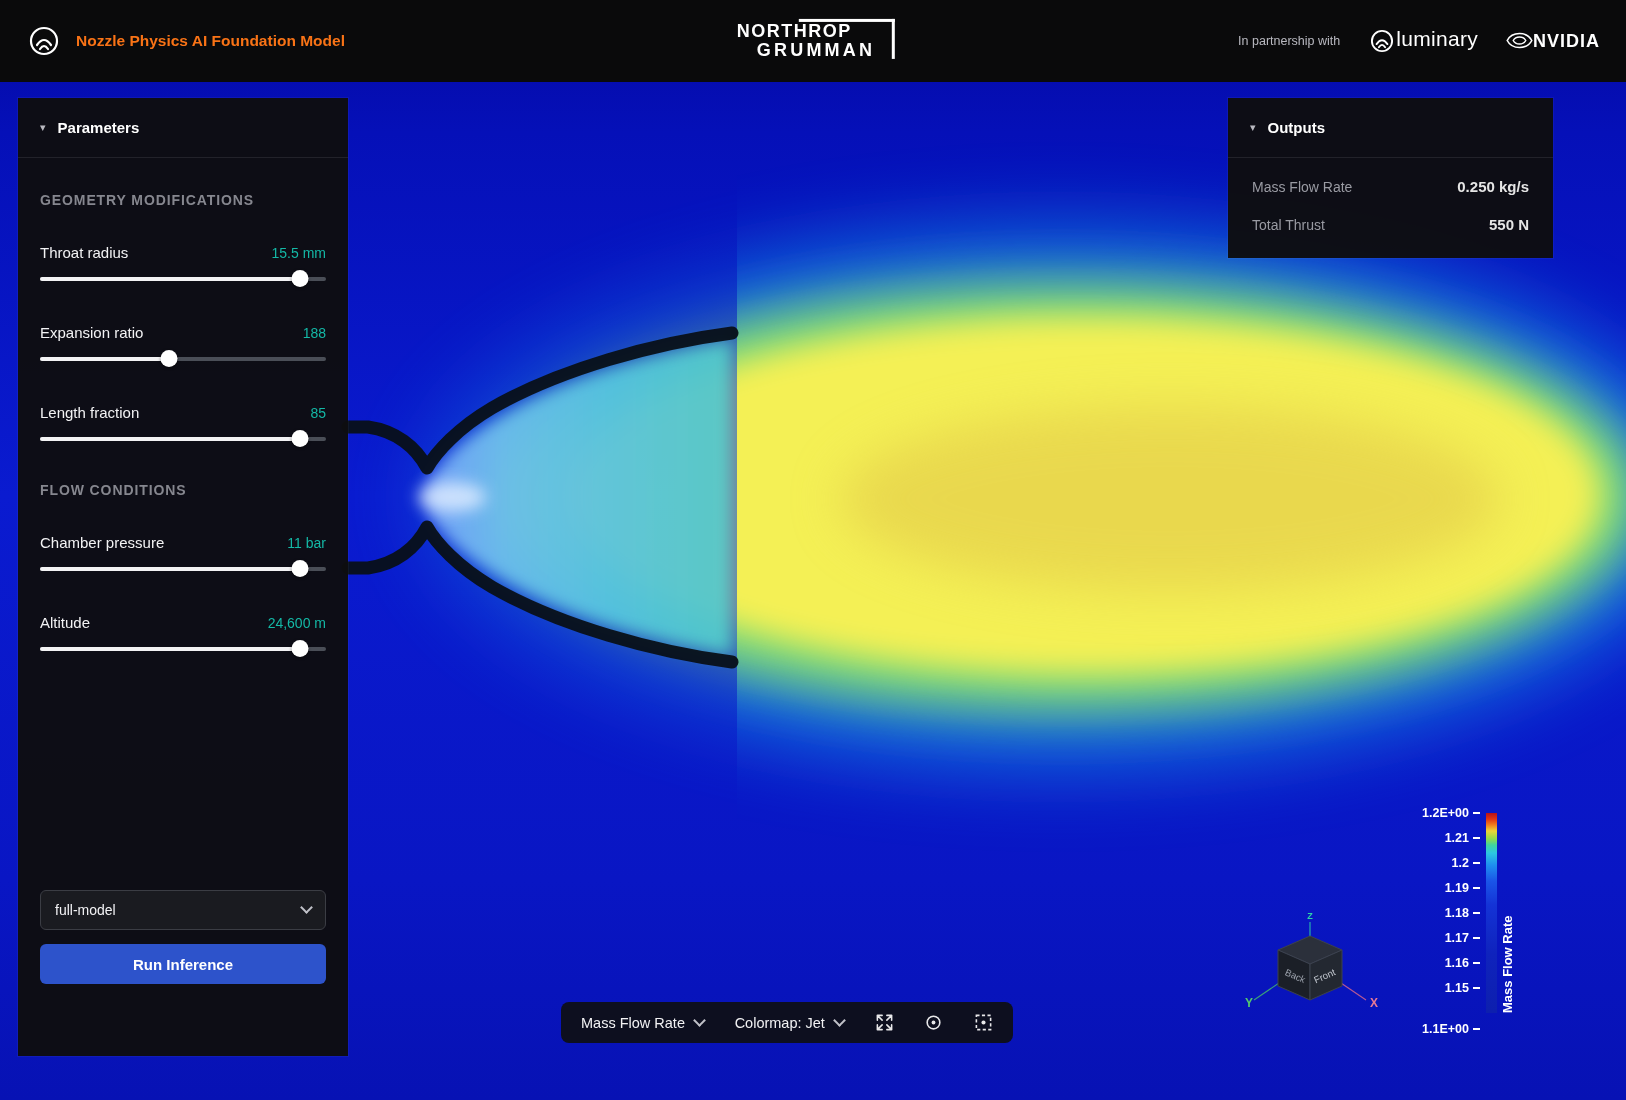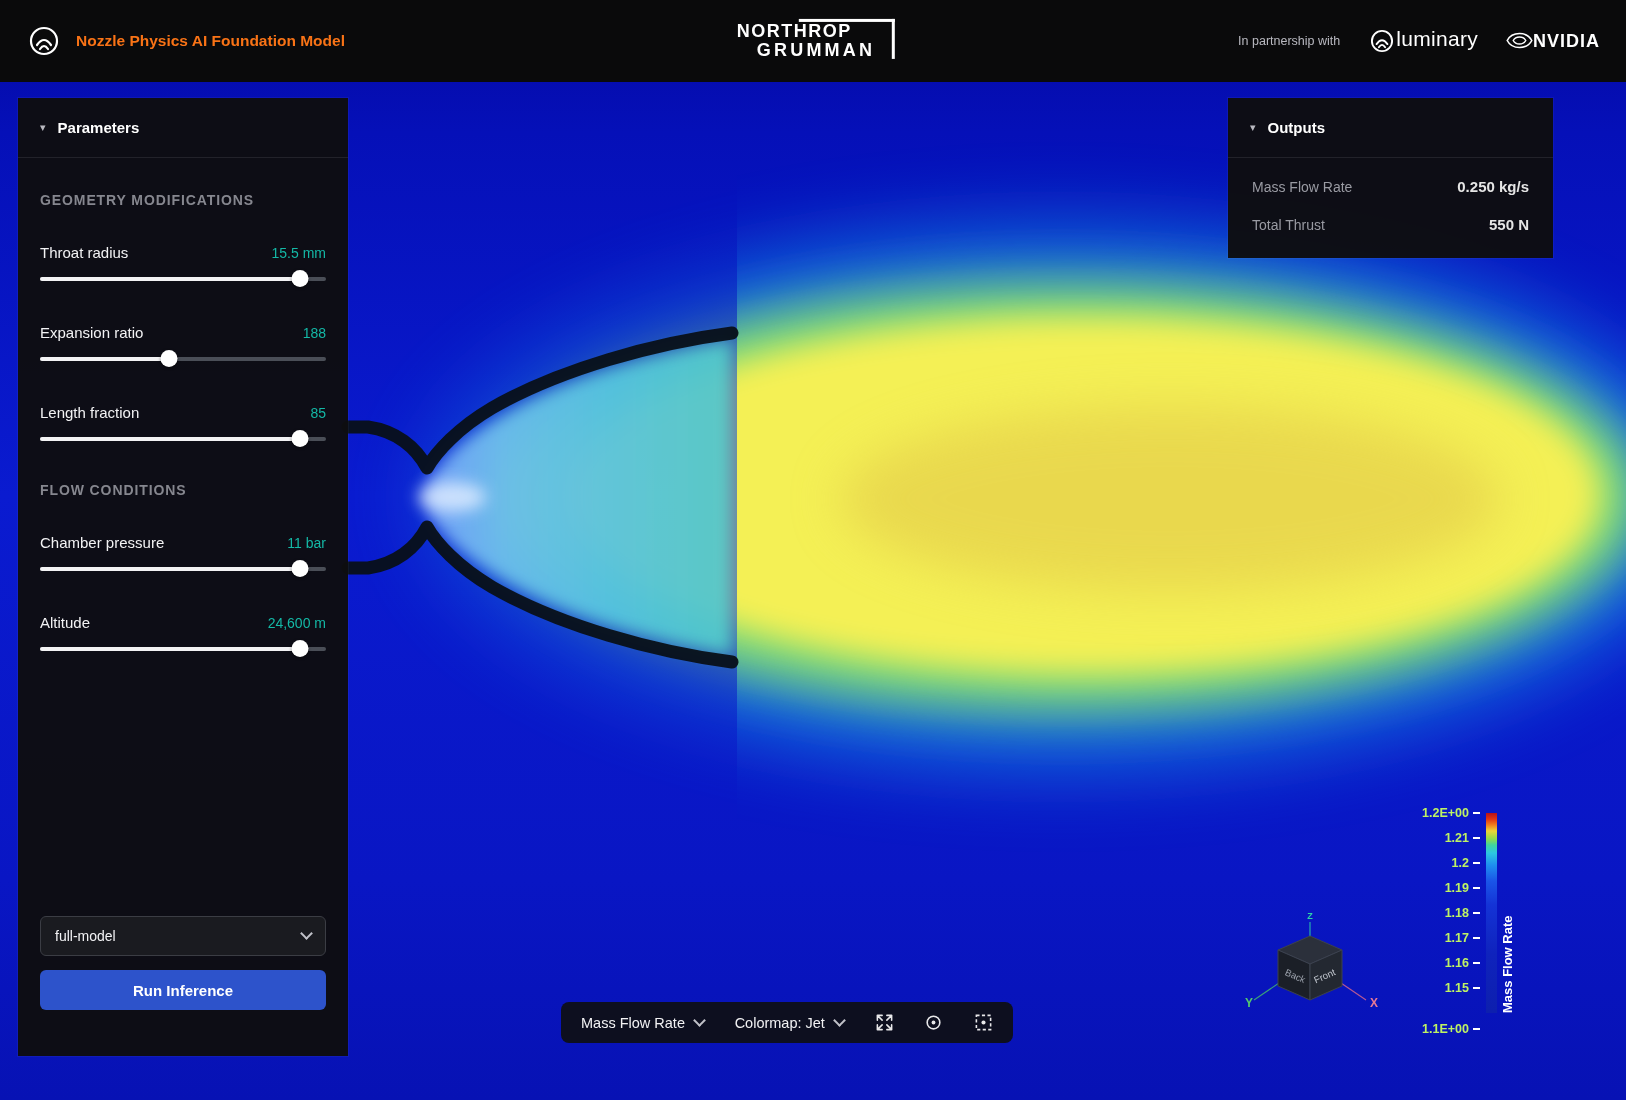--- a/index.html
+++ b/index.html
@@ -43,21 +43,21 @@
   .param-head { display:flex; justify-content:space-between; align-items:baseline;margin-top:36px; }
   .param-label { font-size:15px; color:#f2f2f4; }
   .param-value { font-size:14px; color:#14b8a6; }
   .slider { position:relative; height:18px; margin-top:9px; cursor:pointer; }
   .slider::before { content:""; position:absolute; left:0; right:0; top:7px; height:4px;
                     background:#4a4e57; border-radius:2px; }
   .slider-fill { position:absolute; left:0; top:7px; height:4px; background:#f2f2f4; border-radius:2px; }
   .slider-thumb { position:absolute; top:0; width:17px; height:17px; background:#fff;
                   border-radius:50%; transform:translateX(-50%);
                   box-shadow:0 1px 3px rgba(0,0,0,0.5); cursor:pointer; }
-  .panel-footer { padding:20px 22px 46px; }
+  .panel-footer { padding:20px 22px 72px; }
   .model-select { height:40px; background:#1a1b20; border:1px solid #3b3d44; border-radius:6px;
                   display:flex; align-items:center; justify-content:space-between;
                   padding:0 14px; font-size:14px; cursor:pointer; color:#f2f2f4; }
   .chev { width:9px; height:9px; border-right:2px solid #c0c1c8; border-bottom:2px solid #c0c1c8;
           transform:rotate(45deg); margin-top:-5px; display:inline-block; }
   .run-btn { margin-top:14px; width:100%; height:40px; background:#2d53cb; color:#fff; border:none;
              border-radius:6px; font-size:15px; font-weight:700; font-family:inherit; cursor:pointer; }
 
   .outputs { left:1228px; top:98px; width:325px; }
   .outputs-body { padding:20px 24px 4px; }
@@ -70,21 +70,21 @@
                     background:rgba(14,15,19,0.93); border-radius:8px; display:flex;
                     align-items:center; justify-content:space-between; padding:0 20px; z-index:20; }
   .tb-item { display:flex; align-items:center; gap:10px; color:#f2f2f4; font-size:14.5px; cursor:pointer; }
   .tb-icon { background:none; border:none; padding:0; cursor:pointer; display:flex; align-items:center; }
 
   
   .colorbar { position:absolute; left:1408px; top:805px; width:210px; height:222px; z-index:8; }
   .cb-ticks { position:absolute; left:0; top:8px; width:72px; height:200px; }
   .cb-tick { position:absolute; right:0; transform:translateY(-50%); display:flex;
              align-items:center; gap:4px; }
-  .cb-label { color:#bef264; font-weight:700; font-size:12.5px; white-space:nowrap; }
+  .cb-label { color:#ffffff; font-weight:700; font-size:12.5px; white-space:nowrap; }
   .cb-dash { width:7px; height:2px; background:#fff; }
   .cb-bar { position:absolute; left:78px; top:8px; width:11px; height:200px;
             background:linear-gradient(to bottom,
               #b5111b 0%, #e03412 3%, #f07f1e 6%, #ecd437 9%, #8fdb4c 13%,
               #3fd4a0 16%, #2cc6e2 20%, #1e8ff0 26%, #1a55e8 34%, #1433d6 46%,
               #0f23bd 70%, #0d1fae 100%); }
   .cb-title { position:absolute; left:92px; top:8px; height:200px; display:flex; align-items:center;
               color:#fff; font-weight:700; font-size:13px;
               writing-mode:vertical-rl; transform:rotate(180deg); }
 

